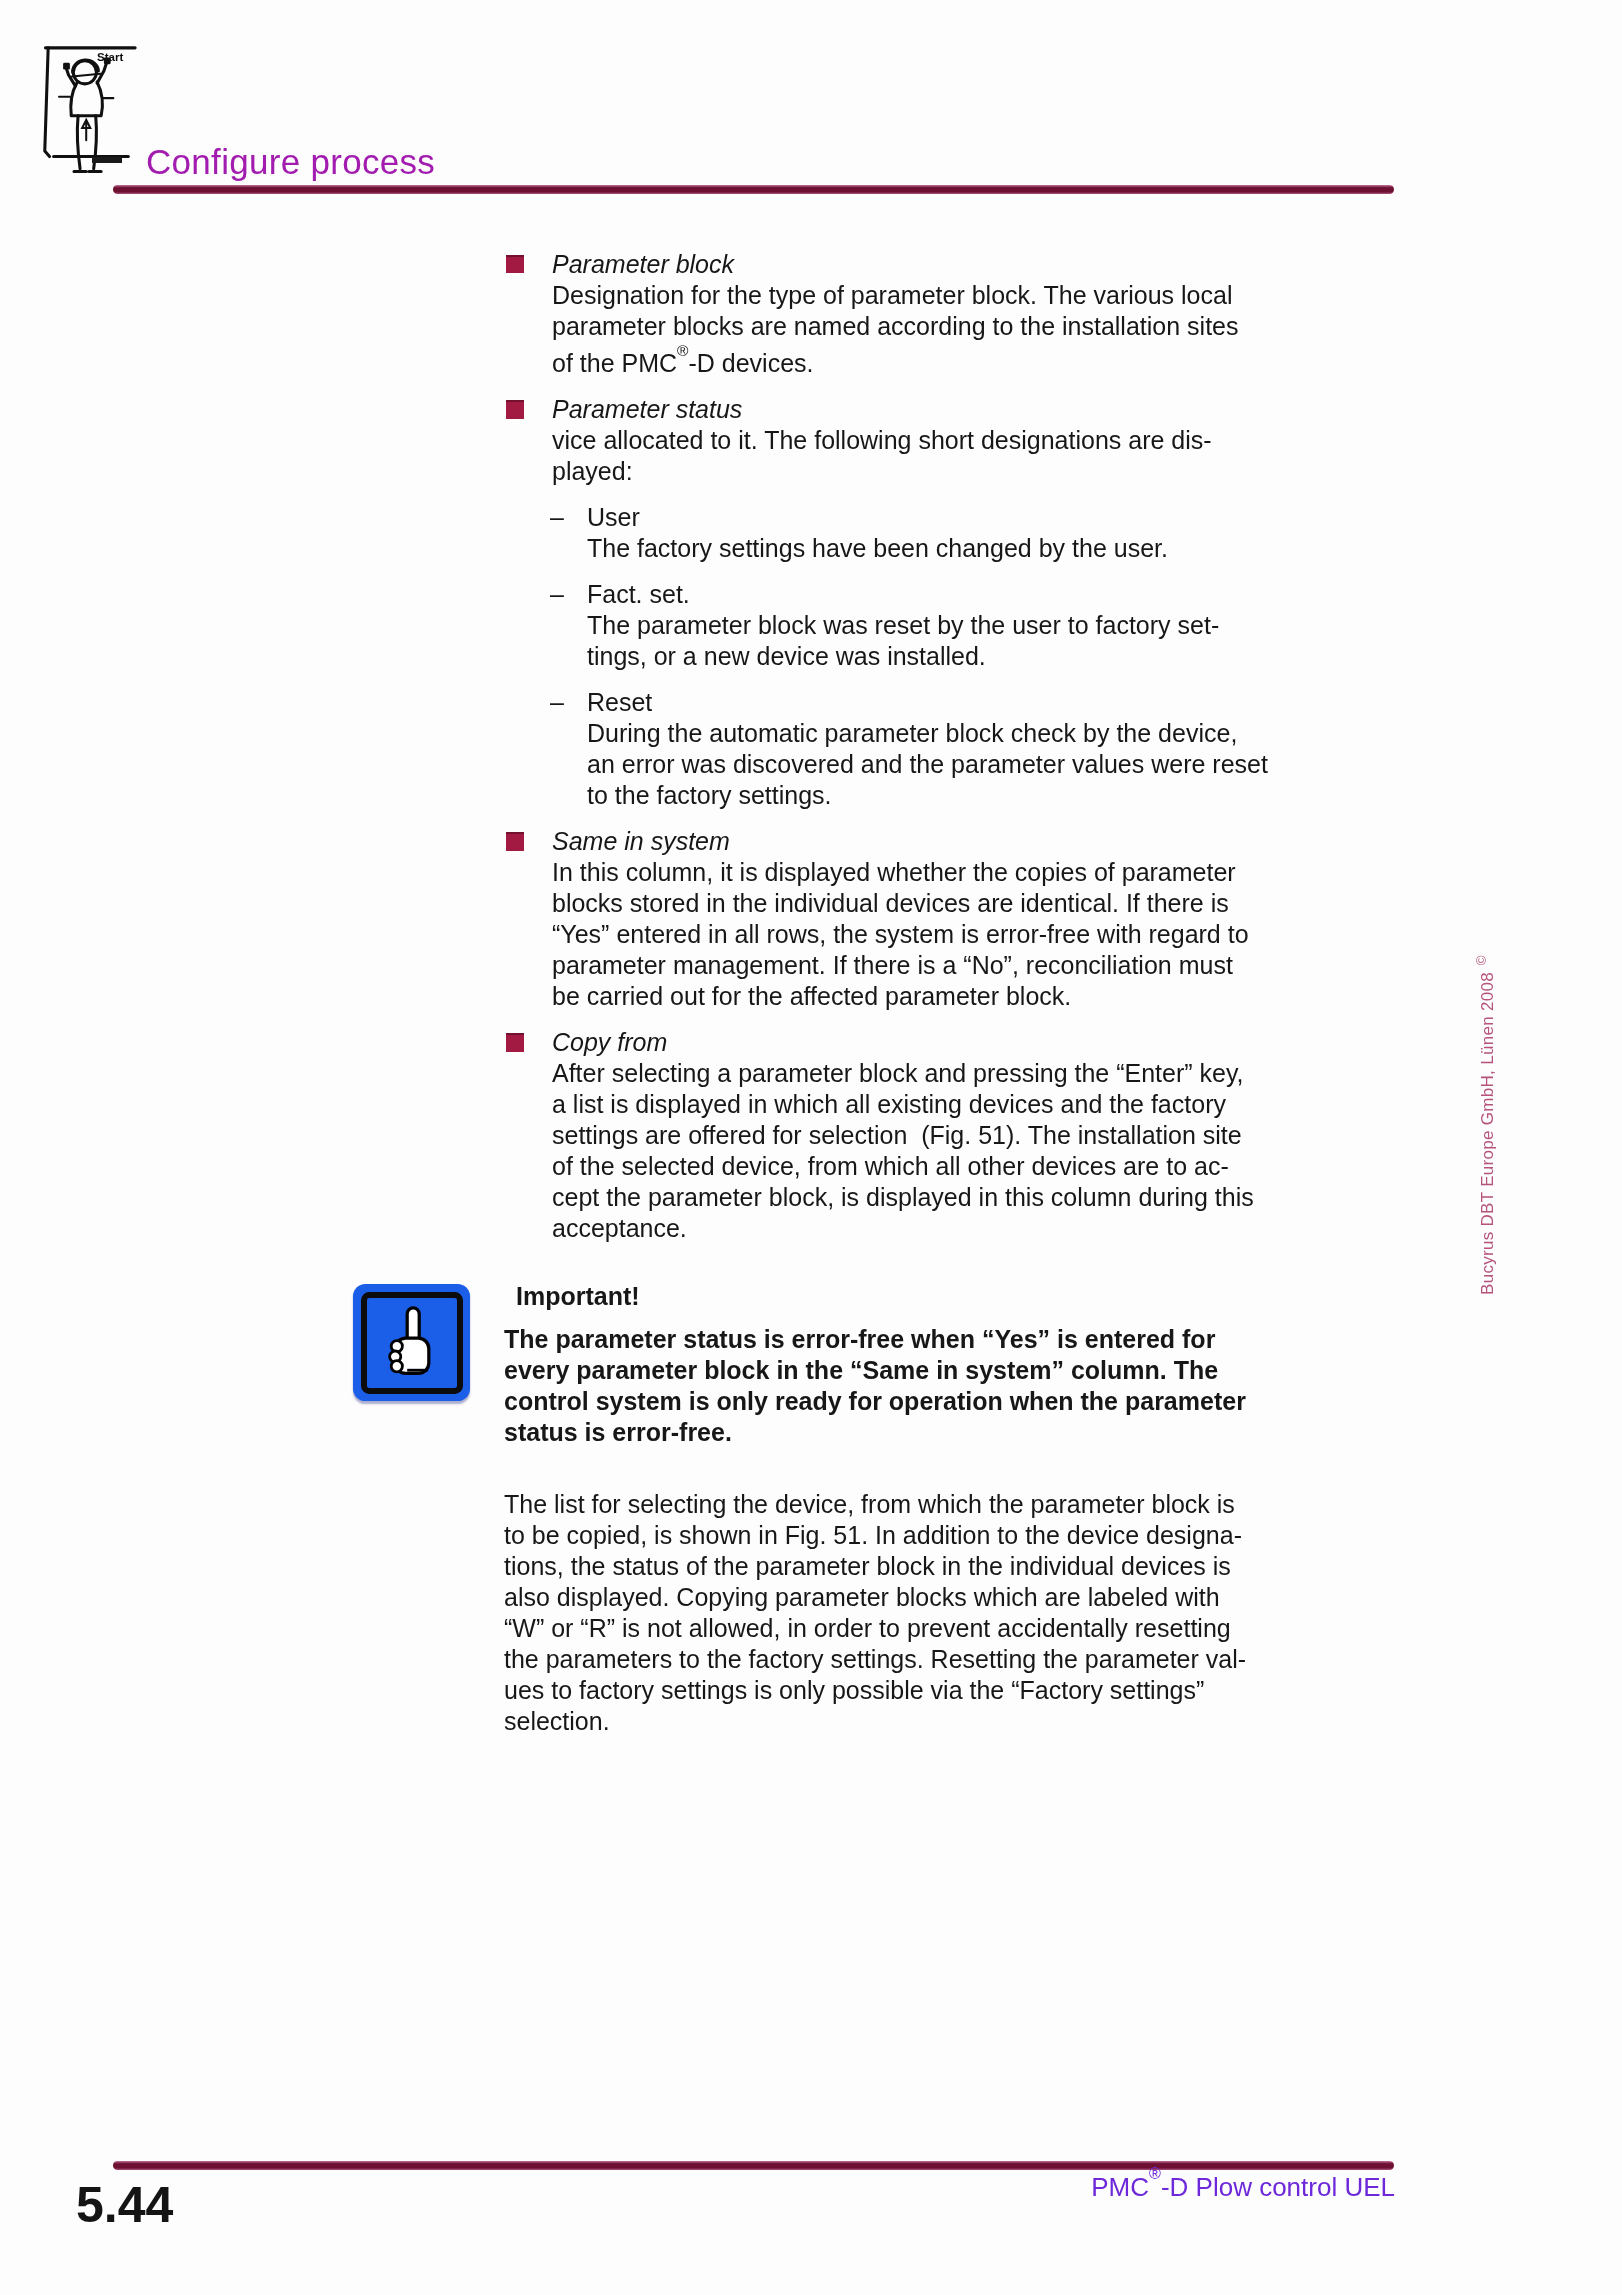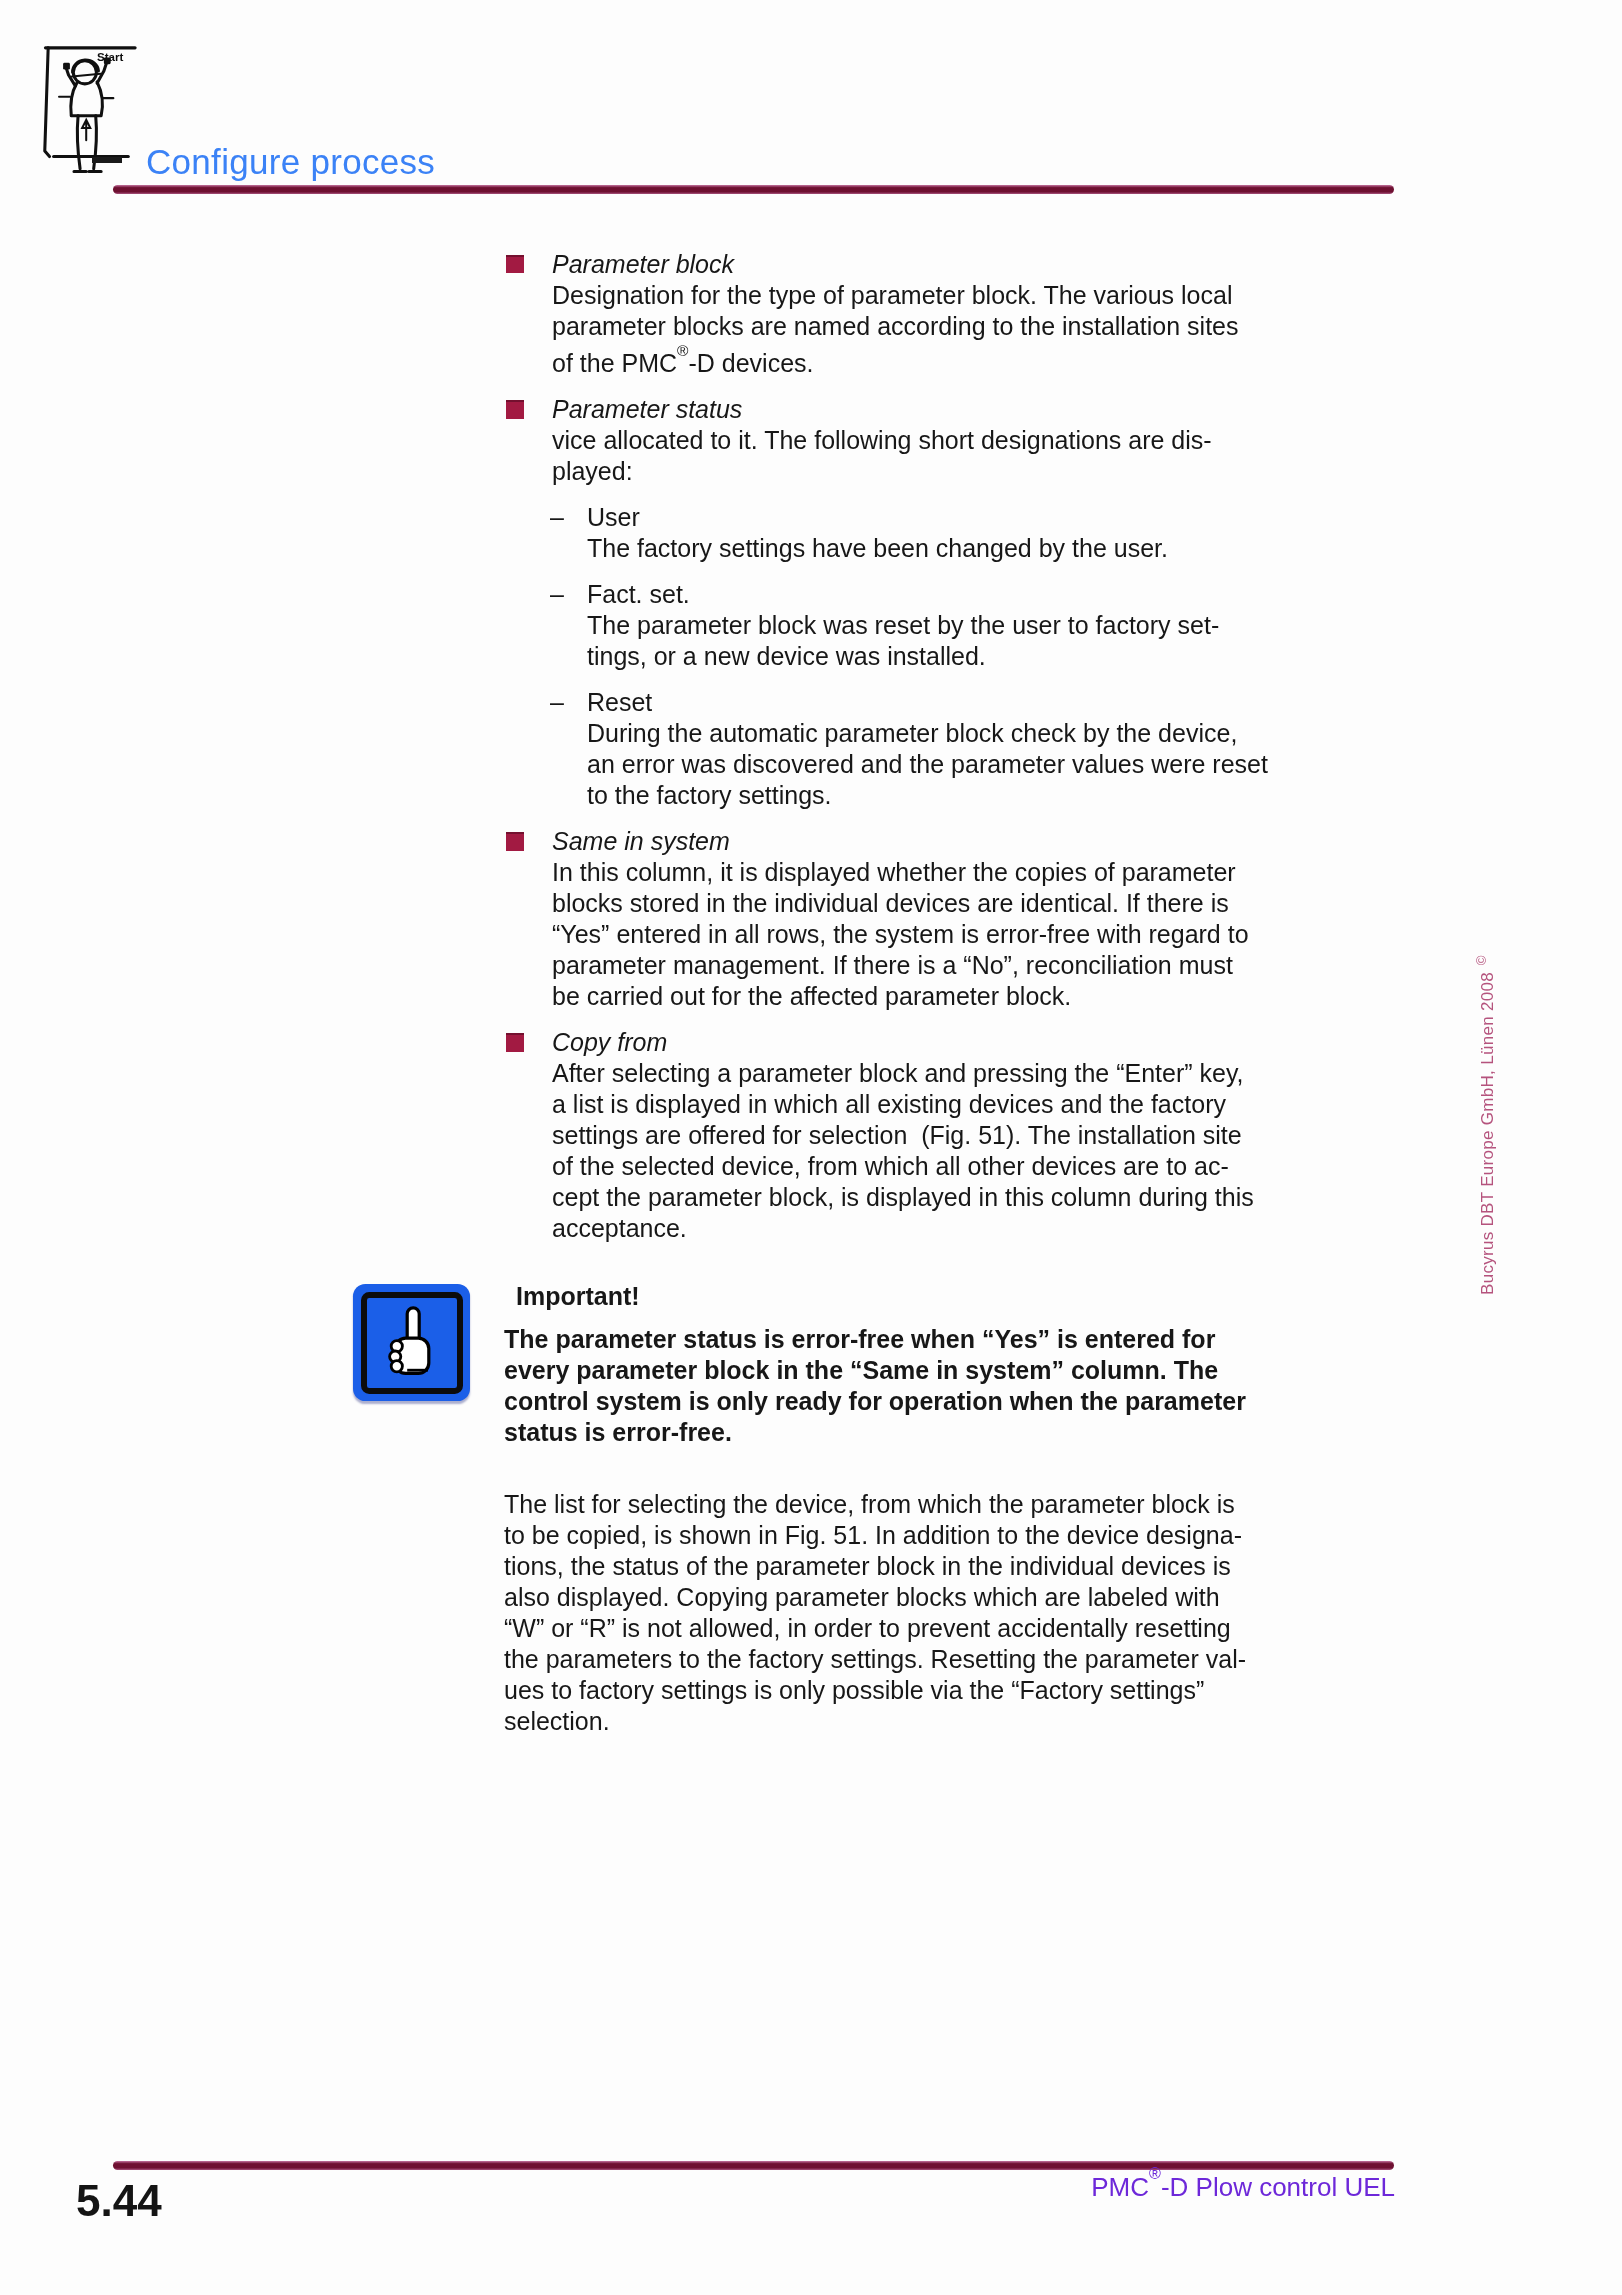--- a/index.html
+++ b/index.html
@@ -10,21 +10,21 @@
     background:#fdfdfd;
     font-family:"Liberation Sans","DejaVu Sans",sans-serif;
     color:#171717;
     overflow:hidden;
   }
   
   .header-icon{position:absolute;left:41px;top:37px;width:104px;height:144px;}
   .title-dash{position:absolute;left:92px;top:157px;width:30px;height:5.5px;background:#1a1a1a;}
   .page-title{
     position:absolute;left:146px;top:142px;margin:0;
-    font-size:35px;font-weight:400;color:#3b82f6;letter-spacing:0.3px;
+    font-size:35px;font-weight:400;color:#a21caf;letter-spacing:0.3px;
   }
   .rule{
     position:absolute;left:113px;width:1281px;height:8.9px;border-radius:4.8px;
     background:linear-gradient(180deg,#c4739f 0%,#6e1031 30%,#6e1031 76%,#a8547f 100%);
   }
   .rule-top{top:185px;}
   .rule-bottom{top:2161px;}
   
   .content{
     position:absolute;left:504px;top:249px;width:894px;
@@ -57,21 +57,21 @@
   .closing{margin-top:41px;}
   
   .sidebar{position:absolute;left:1478px;top:1295px;width:0;height:0;}
   .sidebar-inner{
     display:inline-block;white-space:nowrap;
     transform:rotate(-90deg);transform-origin:0 0;
     font-size:17px;letter-spacing:0.3px;color:#b5537d;
   }
   .sidebar-inner .copy{font-size:0.78em;position:relative;top:-0.5em;margin-left:6.8px;}
   
-  .page-number{position:absolute;left:76px;top:2176px;font-size:44px;font-weight:700;color:#141414;}
+  .page-number{position:absolute;left:76px;top:2176px;font-size:50px;font-weight:700;color:#141414;}
   .product{position:absolute;right:228px;top:2171px;font-size:26px;color:#6d28d9;}
   sup.reg{font-size:0.62em;position:relative;top:-0.45em;}
   svg .stroke{fill:none;stroke:#101010;stroke-width:4.5;stroke-linecap:round;stroke-linejoin:round;}
   svg .thin{fill:none;stroke:#101010;stroke-width:3;stroke-linecap:round;}
 </style>
 </head>
 <body>
 
 <div class="page">
 

